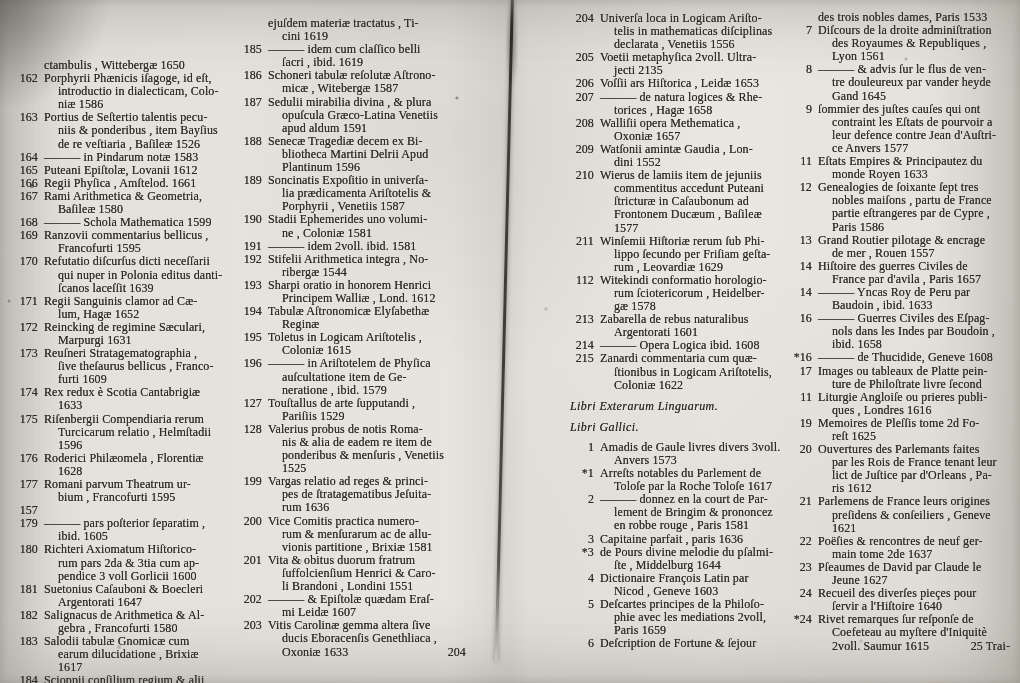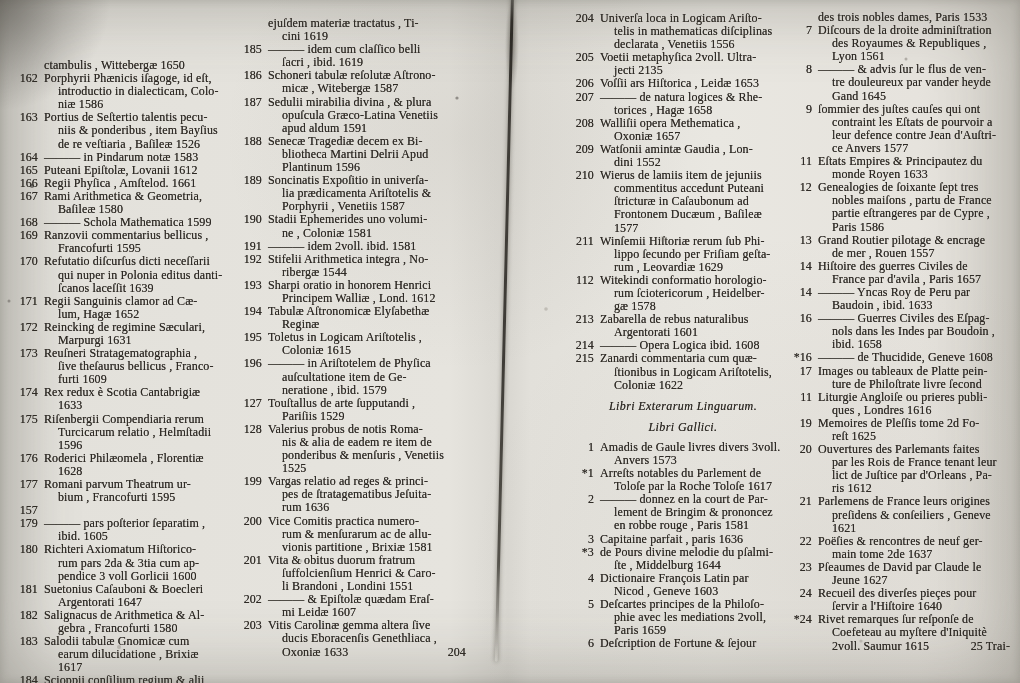--- a/index.html
+++ b/index.html
@@ -19,21 +19,21 @@
   }
   .column{position:absolute;font-size:12px;line-height:13.1px;letter-spacing:.12px;z-index:2;
     text-shadow:0 0 .6px rgba(46,42,37,.75);}
   #col1{left:14px;top:17px;width:228px;margin-top:42px;}
   #col2{left:238px;top:17px;width:228px;}
   #col3{left:570px;top:12px;width:226px;}
   #col4{left:788px;top:11px;width:222px;}
   .entry{display:flex;position:relative;}
   .num{width:30px;flex:0 0 30px;text-align:right;padding-right:6px;box-sizing:border-box;}
   .txt{white-space:pre-line;padding-left:14px;text-indent:-14px;flex:1 1 auto;}
-  .heading{font-style:italic;text-align:center;margin:8px 0 7px;letter-spacing:.4px;}
+  .heading{font-style:italic;margin:8px 0 7px;letter-spacing:.4px;}
   .catchword{position:absolute;right:0;bottom:0;}
   #gutter{
     position:absolute;left:511px;top:-6px;width:3px;height:668px;z-index:3;
     transform:rotate(1.4deg);transform-origin:top center;border-radius:2px;
     background:linear-gradient(to bottom,
       rgba(22,20,16,.55) 0%, rgba(22,20,16,.85) 4%, rgba(28,25,20,.8) 20%,
       rgba(28,25,20,.82) 55%, rgba(40,37,30,.75) 85%, rgba(80,75,65,.25) 97%, rgba(80,75,65,0) 100%);
     box-shadow:0 0 4px rgba(60,55,45,.5);
   }
   #gutter-smudge{position:absolute;left:505px;top:0;width:14px;height:90px;z-index:2;

